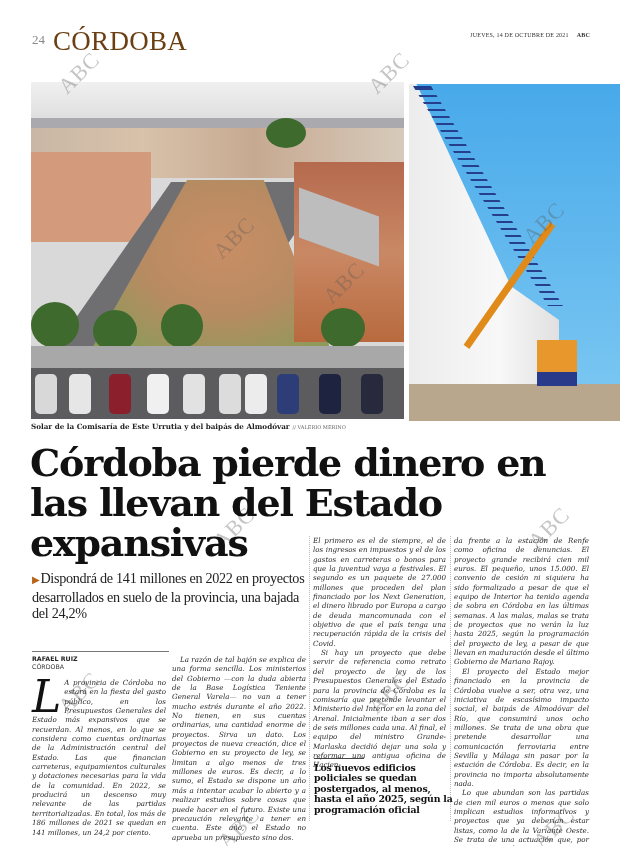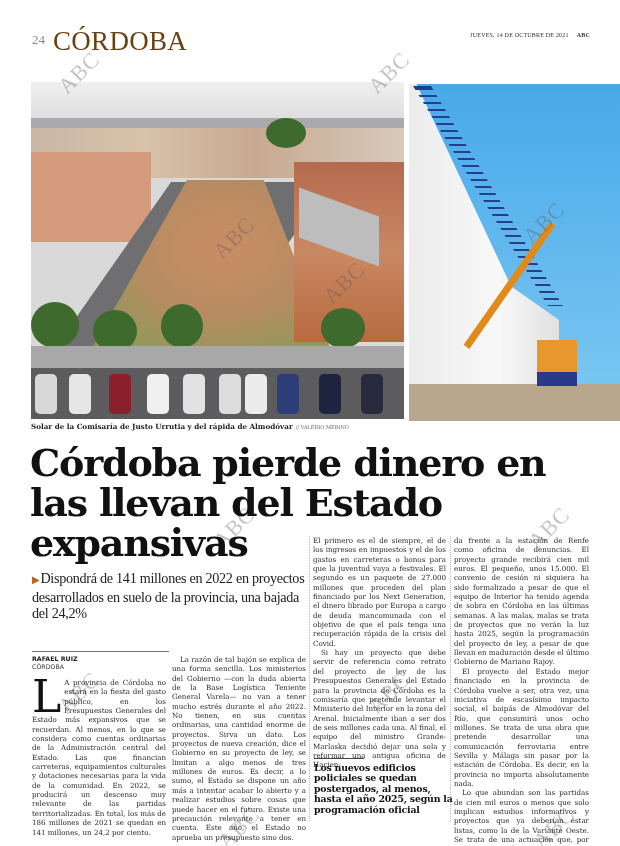--- a/index.html
+++ b/index.html
@@ -44,21 +44,21 @@
 
   .subheads { position: absolute; left: 32px; top: 538px; width: 275px; }
   .subhead { font-family: Liberation Serif, serif; font-size: 14.2px; line-height: 16.5px; color: #222; margin-bottom: 6px; letter-spacing: -0.3px; margin-top: 32px; }
   .subhead .arrow { color: #b8651b; font-size: 10px; margin-right: 1px; }
 
   .byline { position: absolute; left: 32px; top: 655px; font-family: "DejaVu Sans", sans-serif; font-size: 6.3px; }
   .byline .author { font-weight: bold; color: #222; }
   .byline .place { color: #333; margin-top: 1px; }
   .byline-rule { position: absolute; left: 32px; top: 651px; width: 137px; height: 1px; background: #777; }
 
-  .col { position: absolute; font-family: "DejaVu Serif", serif; font-size: 7.1px; line-height: 9.35px; color: #2a2a2a; text-align: justify; hyphens: manual; }
+  .col { position: absolute; font-family: "DejaVu Serif", serif; font-size: 7.1px; line-height: 9.35px; color: #2a2a2a; text-align: justify; hyphens: manual; font-style: italic; }
   .col p { text-indent: 8px; }
   .col p.noindent { text-indent: 0; }
   .col1 { left: 32px; top: 678px; width: 134px; }
   .col2 { left: 172px; top: 655px; width: 134px; }
   .col3 { left: 313px; top: 536px; width: 133px; }
   .col4 { left: 454px; top: 536px; width: 135px; }
   .dropcap { float: left; font-family: "DejaVu Serif", serif; font-size: 44px; line-height: 36px; margin: 1px 3px 0 0; color: #111; }
 
   .col-sep { position: absolute; top: 536px; width: 1px; height: 285px; border-left: 1px dotted #bbb; }
 
@@ -117,21 +117,21 @@
 <div class="watermark" style="left:520px;top:210px;">ABC</div>
 <div class="watermark" style="left:320px;top:270px;">ABC</div>
 <div class="watermark" style="left:210px;top:515px;">ABC</div>
 <div class="watermark" style="left:525px;top:515px;">ABC</div>
 <div class="watermark" style="left:55px;top:680px;">ABC</div>
 <div class="watermark" style="left:365px;top:680px;">ABC</div>
 <div class="watermark" style="left:215px;top:815px;">ABC</div>
 <div class="watermark" style="left:530px;top:815px;">ABC</div>
 
 <div class="caption">
-  <span>Solar de la Comisaría de Justo Urrutia y del rápida de Almodóvar</span><span class="credit">// VALERIO MERINO</span>
+  <span>Solar de la Comisaría de Este Urrutia y del baipás de Almodóvar</span><span class="credit">// VALERIO MERINO</span>
 </div>
 
 <h1 class="headline">Córdoba pierde dinero en las llevan del Estado expansivas</h1>
 
 <div class="subheads">
   <div class="subhead"><span class="arrow">▶</span><span>Dispondrá de 141 millones en 2022 en proyectos desarrollados en suelo de la provincia, una bajada del 24,2%</span></div>
 </div>
 
 <div class="byline-rule"></div>
 <div class="byline">

